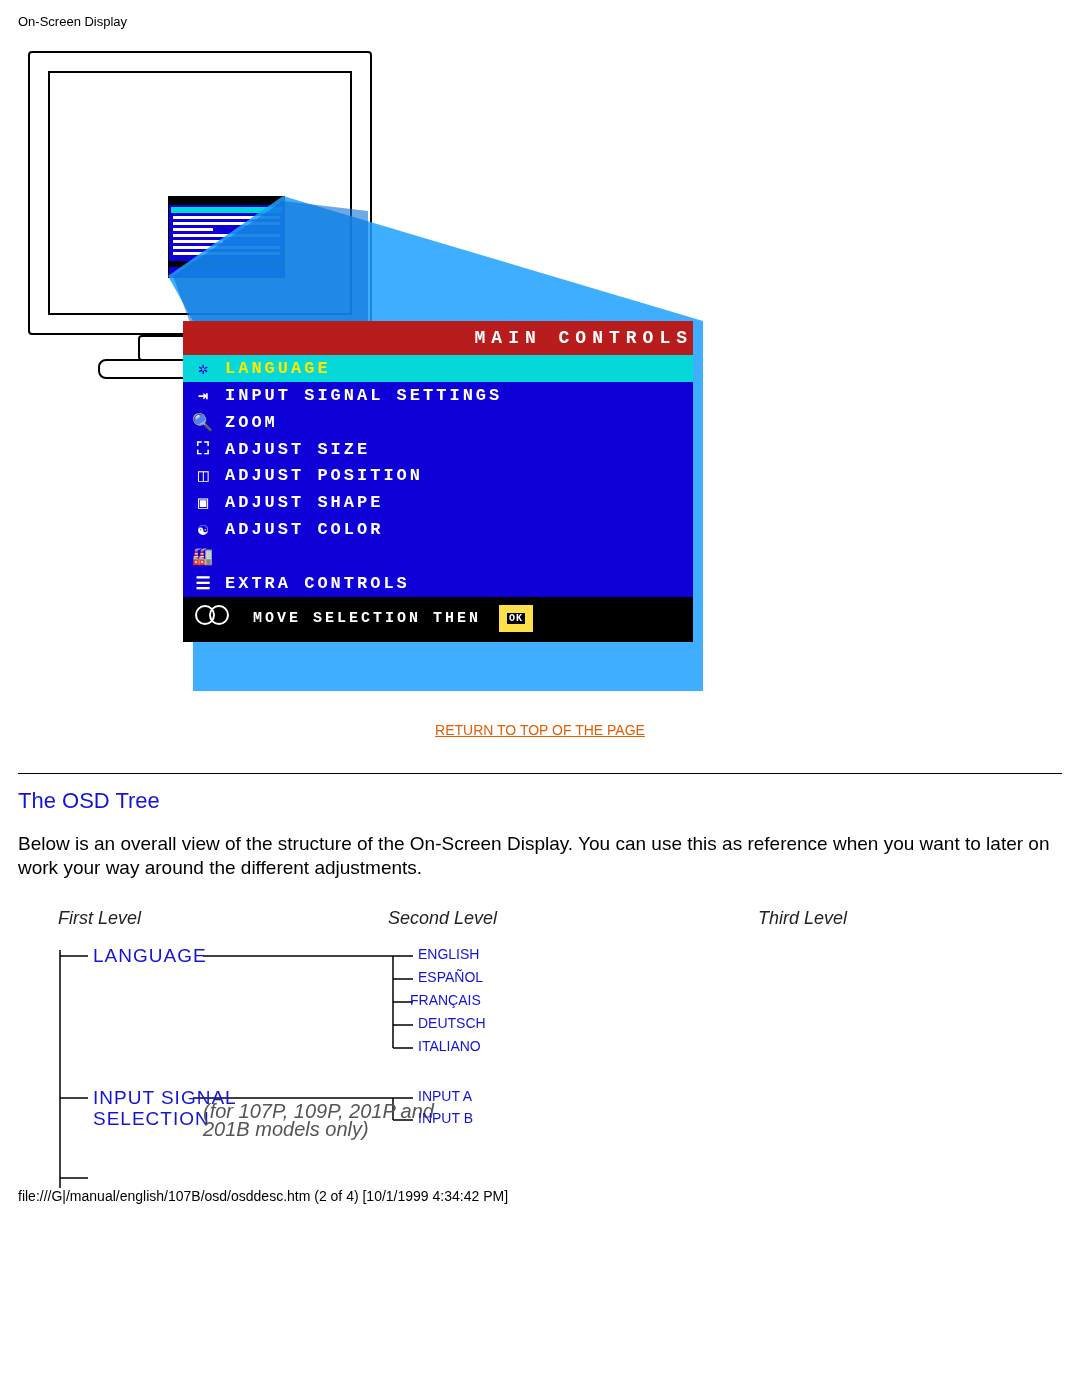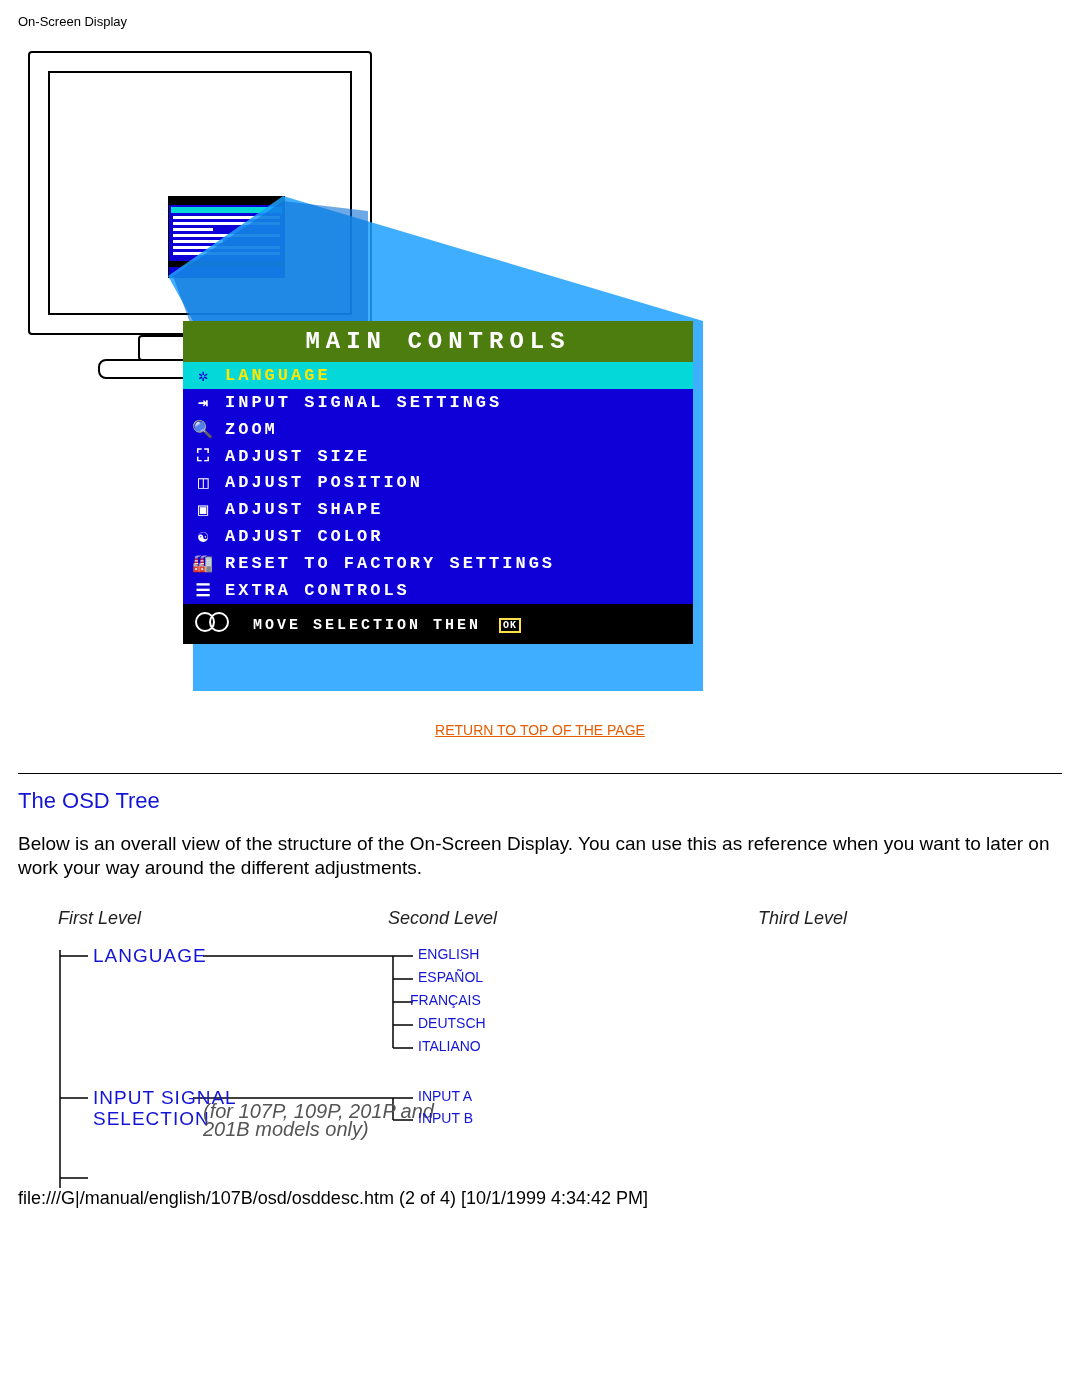--- a/index.html
+++ b/index.html
@@ -46,22 +46,22 @@
   .osd {
     position:absolute; left:165px; top:270px; width:510px;
     background:#1000d8;
     font-family: "Courier New", monospace;
     font-weight:bold;
     letter-spacing:3px;
     color:#fff;
     z-index:2;
   }
   .osd-title {
-    background:#4d7c0f; color:#fff; text-align:center;
-    padding:7px 0; font-size:24px; letter-spacing:6px;
+    background:#b91c1c; color:#fff; text-align:right;
+    padding:7px 0; font-size:18px; letter-spacing:6px;
   }
   .osd-items { padding:0; }
   .osd-row {
     display:flex; align-items:center;
     padding:3px 8px 3px 8px;
     font-size:17px;
   }
   .osd-row.sel { background:#04d8d8; color:#ffe600; }
   .osd-ico {
     width:24px; display:inline-block; text-align:center; color:#fff;
@@ -69,21 +69,21 @@
   }
   .osd-row.sel .osd-ico { color:#1000d8; }
   .osd-label { margin-left:10px; }
   .osd-close { padding:8px 8px 10px 38px; font-size:16px; letter-spacing:4px; }
   .osd-close .knob { display:inline-block; width:18px; height:18px; border:2px solid #fff; border-radius:50%; vertical-align:-4px; margin-right:10px; position:relative;}
   .osd-close .knob:after{content:""; position:absolute; left:5px; top:3px; width:0;height:0;border-left:4px solid transparent;border-right:4px solid transparent;border-bottom:6px solid #fff;}
   .osd-foot {
     background:#000; color:#fff; padding:8px 8px 10px 12px; font-size:15px; letter-spacing:3px;
   }
   .osd-foot .circ { display:inline-block; width:16px;height:16px;border:2px solid #fff;border-radius:50%;vertical-align:-3px;}
-  .osd-foot .ok { display:inline-block; border:2px solid #fde047; padding:0 2px; font-size:10px; letter-spacing:1px; vertical-align:1px; margin-left:6px;}
+  .osd-foot .ok { display:inline-block; border:8px solid #fde047; padding:0 2px; font-size:10px; letter-spacing:1px; vertical-align:1px; margin-left:6px;}
   .return-link {
     text-align:center;
     margin: 24px 0 34px 0;
   }
   .return-link a {
     color:#e65c00;
     font-size:14px;
     text-decoration:underline;
   }
   hr.sep { border:none; border-top:1px solid #000; margin:0 0 14px 0; }
@@ -105,21 +105,21 @@
     height:280px;
     font-family: "Gill Sans","Trebuchet MS",Arial,sans-serif;
   }
   .level-h { position:absolute; top:0; font-style:italic; font-size:18px; color:#222; }
   .lh1 { left:40px; } .lh2 { left:370px; } .lh3 { left:740px; }
   .tree svg { position:absolute; left:0; top:0; }
   .node-l1 { position:absolute; font-size:19px; color:#1414d6; letter-spacing:1px; }
   .node-l2 { position:absolute; font-size:14px; color:#1414d6; }
   .node-note { position:absolute; font-size:20px; font-style:italic; color:#555; line-height:1.15;}
   .footer-path {
-    font-size:18px;
+    font-size:14px;
     margin-top:0px;
   }
 </style>
 </head>
 <body>
 
 <div class="header-small">On-Screen Display</div>
 
 <div class="illus-wrap">
   <div class="crt">
@@ -172,21 +172,20 @@
       <div class="osd-row">
         <span class="osd-ico">▣</span>
         <span class="osd-label">ADJUST SHAPE</span>
       </div>
       <div class="osd-row">
         <span class="osd-ico">☯</span>
         <span class="osd-label">ADJUST COLOR</span>
       </div>
       <div class="osd-row">
         <span class="osd-ico">🏭</span>
-        <span class="osd-label">RESET TO FACTORY SETTINGS</span>
       </div>
       <div class="osd-row">
         <span class="osd-ico">☰</span>
         <span class="osd-label">EXTRA CONTROLS</span>
       </div>
     </div>
     <div class="osd-foot">
       <span class="circ"></span><span class="circ" style="margin-left:-6px"></span>
       &nbsp;<span>MOVE SELECTION THEN</span>
       <span class="ok">OK</span>

